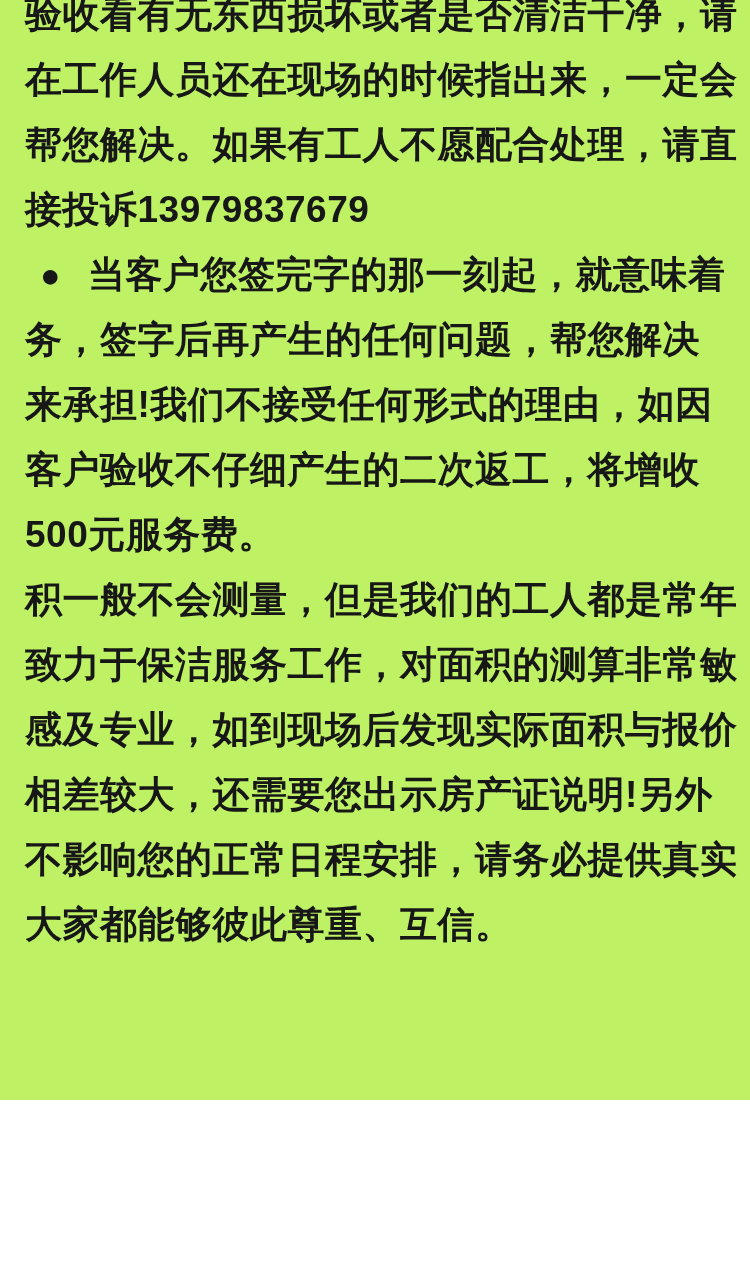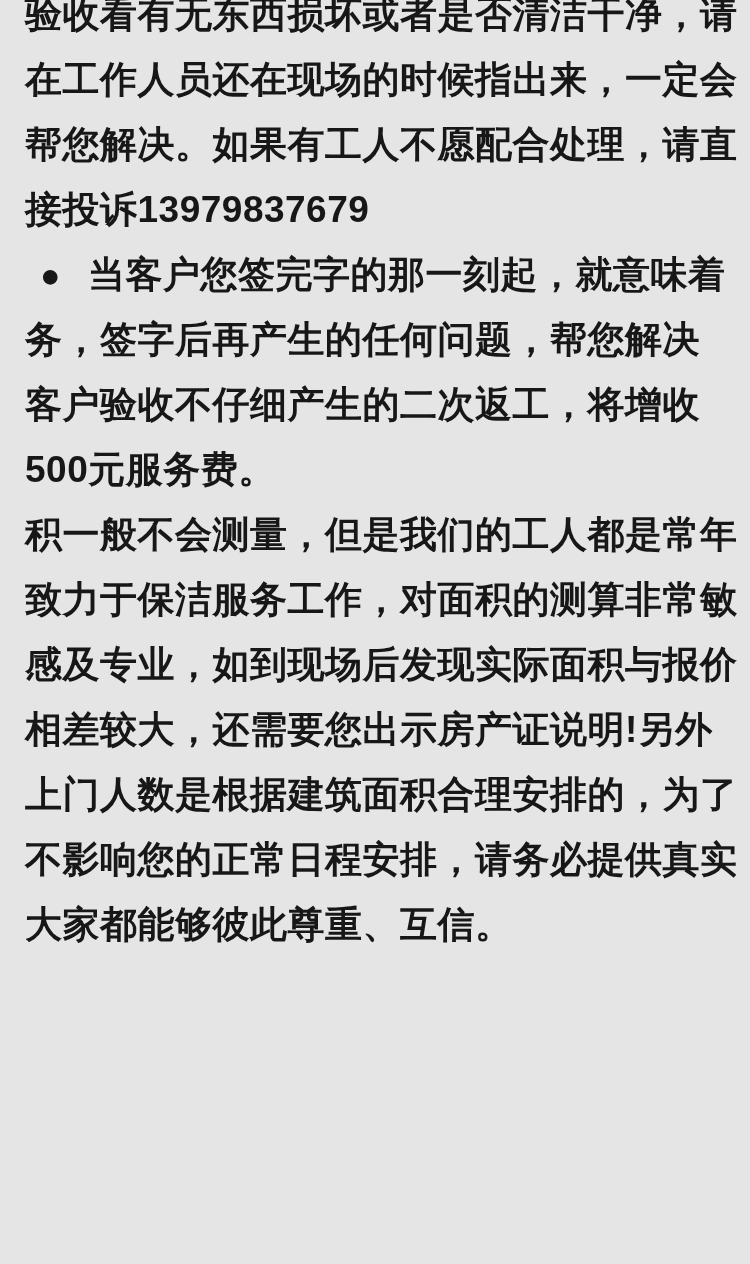--- a/index.html
+++ b/index.html
@@ -8,22 +8,22 @@
   }
   body {
     width: 750px;
     height: 1264px;
     background: #ffffff;
     overflow: hidden;
     font-family: "Liberation Sans", sans-serif;
   }
   .page {
     width: 750px;
-    height: 1264px;
-    background: #e5e5e5;
+    height: 1100px;
+    background: #bef264;
     overflow: hidden;
   }
   .text-content {
     margin-top: -18px;
     padding-left: 25px;
     padding-right: 8px;
     color: #171717;
     font-size: 37px;
     line-height: 65px;
     font-weight: 700;
@@ -52,26 +52,26 @@
   <div class="text-content">
       <div class="paragraph">
         <div class="line"><span>验收看有无东西损坏或者是否清洁干净，请</span></div>
         <div class="line"><span>在工作人员还在现场的时候指出来，一定会</span></div>
         <div class="line"><span>帮您解决。如果有工人不愿配合处理，请直</span></div>
         <div class="line"><span>接投诉13979837679</span></div>
       </div>
       <div class="paragraph">
         <div class="line"><span class="bullet">●</span><span>当客户您签完字的那一刻起，就意味着</span></div>
         <div class="line"><span>务，签字后再产生的任何问题，帮您解决</span></div>
+        <div class="line"><span>来承担!我们不接受任何形式的理由，如因</span></div>
         <div class="line"><span>客户验收不仔细产生的二次返工，将增收</span></div>
         <div class="line"><span>500元服务费。</span></div>
       </div>
       <div class="paragraph">
         <div class="line"><span>积一般不会测量，但是我们的工人都是常年</span></div>
         <div class="line"><span>致力于保洁服务工作，对面积的测算非常敏</span></div>
         <div class="line"><span>感及专业，如到现场后发现实际面积与报价</span></div>
         <div class="line"><span>相差较大，还需要您出示房产证说明!另外</span></div>
-        <div class="line"><span>上门人数是根据建筑面积合理安排的，为了</span></div>
         <div class="line"><span>不影响您的正常日程安排，请务必提供真实</span></div>
         <div class="line"><span>大家都能够彼此尊重、互信。</span></div>
       </div>
     </div>
 </div>
 
 </body></html>

